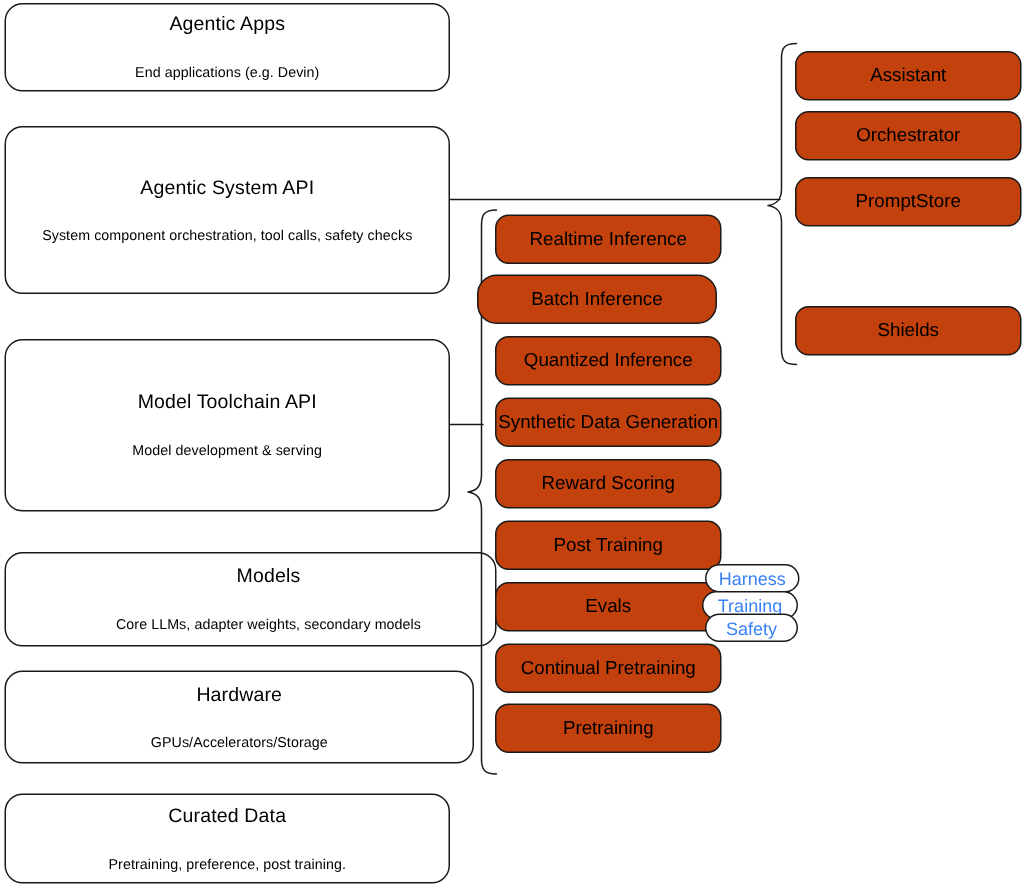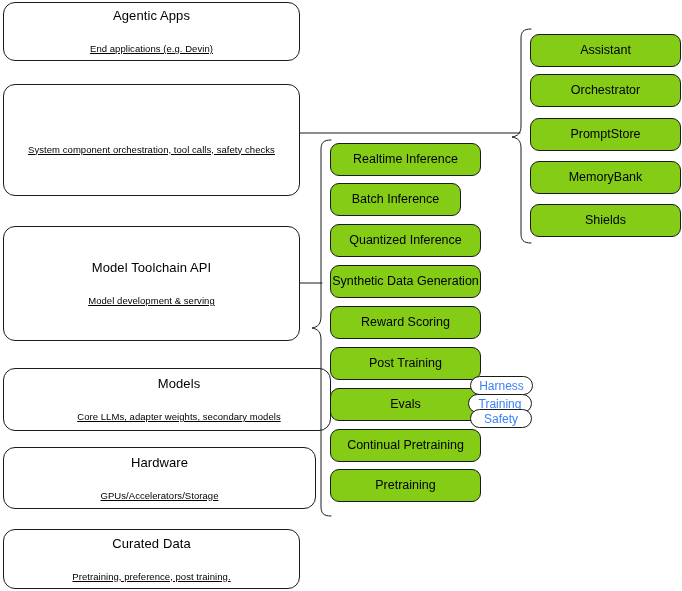--- a/index.html
+++ b/index.html
@@ -34,32 +34,31 @@
   .node .title {
     font-size: 13px;
     line-height: 16px;
     letter-spacing: 0.1px;
   }
   .node .subtitle {
     font-size: 9.5px;
     line-height: 13px;
     margin-top: 18px;
     letter-spacing: 0.05px;
-    text-decoration: underline;
   }
   
   .layer-node {
     border-radius: 12px;
   }
   
   .chip {
     position: absolute;
     box-sizing: border-box;
     border: 1px solid #1a1a1a;
-    background: #84cc16;
+    background: #c2410c;
     border-radius: 9px;
     display: flex;
     align-items: center;
     justify-content: center;
     font-size: 12.5px;
     line-height: 15px;
     color: #000000;
     text-align: center;
   }
   
@@ -97,20 +96,21 @@
 <body>
 
 <div id="canvas">
 
   <div class="node layer-node" style="left:3px; top:2px; width:297px; height:59px;">
     <div class="title">Agentic Apps</div>
     <div class="subtitle">End applications (e.g. Devin)</div>
   </div>
 
   <div class="node layer-node" style="left:3px; top:84px; width:297px; height:112px;">
+    <div class="title">Agentic System API</div>
     <div class="subtitle">System component orchestration, tool calls, safety checks</div>
   </div>
 
   <div class="node layer-node" style="left:3px; top:226px; width:297px; height:115px;">
     <div class="title">Model Toolchain API</div>
     <div class="subtitle">Model development &amp; serving</div>
   </div>
 
   <div class="node layer-node" style="left:3px; top:368px; width:328px; height:63px;padding-left:24px;">
     <div class="title">Models</div>
@@ -159,21 +159,21 @@
                C 10 106 7 109 1 110
                C 7 111 10 114 10 121
                L 10 206
                C 10 213 12 216 20 216"></path>
     </svg>
   </div>
 
   <div class="chip" style="left:330px; top:143px; width:151px; height:33px;">
     <span>Realtime Inference</span>
   </div>
-  <div class="chip" style="left:330px; top:183px; width:131px; height:33px;">
+  <div class="chip" style="left:318px; top:183px; width:160px; height:33px;border-radius:13px;">
     <span>Batch Inference</span>
   </div>
   <div class="chip" style="left:330px; top:224px; width:151px; height:33px;">
     <span>Quantized Inference</span>
   </div>
   <div class="chip" style="left:330px; top:265px; width:151px; height:33px;">
     <span>Synthetic Data Generation</span>
   </div>
   <div class="chip" style="left:330px; top:306px; width:151px; height:33px;">
     <span>Reward Scoring</span>
@@ -203,20 +203,17 @@
 
   <div class="chip" style="left:530px; top:34px; width:151px; height:33px;">
     <span>Assistant</span>
   </div>
   <div class="chip" style="left:530px; top:74px; width:151px; height:33px;">
     <span>Orchestrator</span>
   </div>
   <div class="chip" style="left:530px; top:118px; width:151px; height:33px;">
     <span>PromptStore</span>
   </div>
-  <div class="chip" style="left:530px; top:161px; width:151px; height:33px;">
-    <span>MemoryBank</span>
-  </div>
   <div class="chip" style="left:530px; top:204px; width:151px; height:33px;">
     <span>Shields</span>
   </div>
 
 </div>
 
 </body></html>

